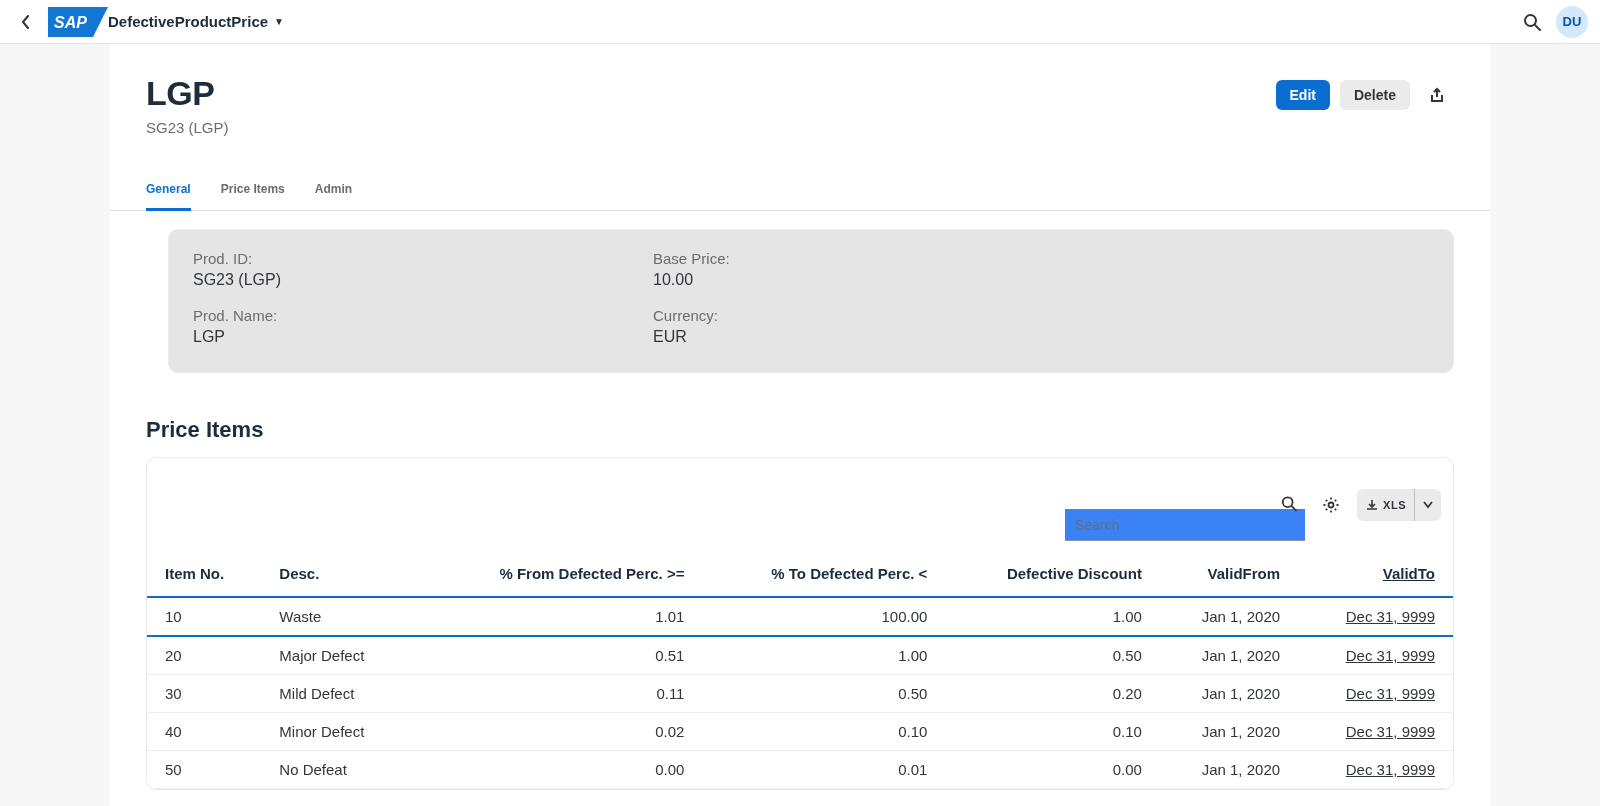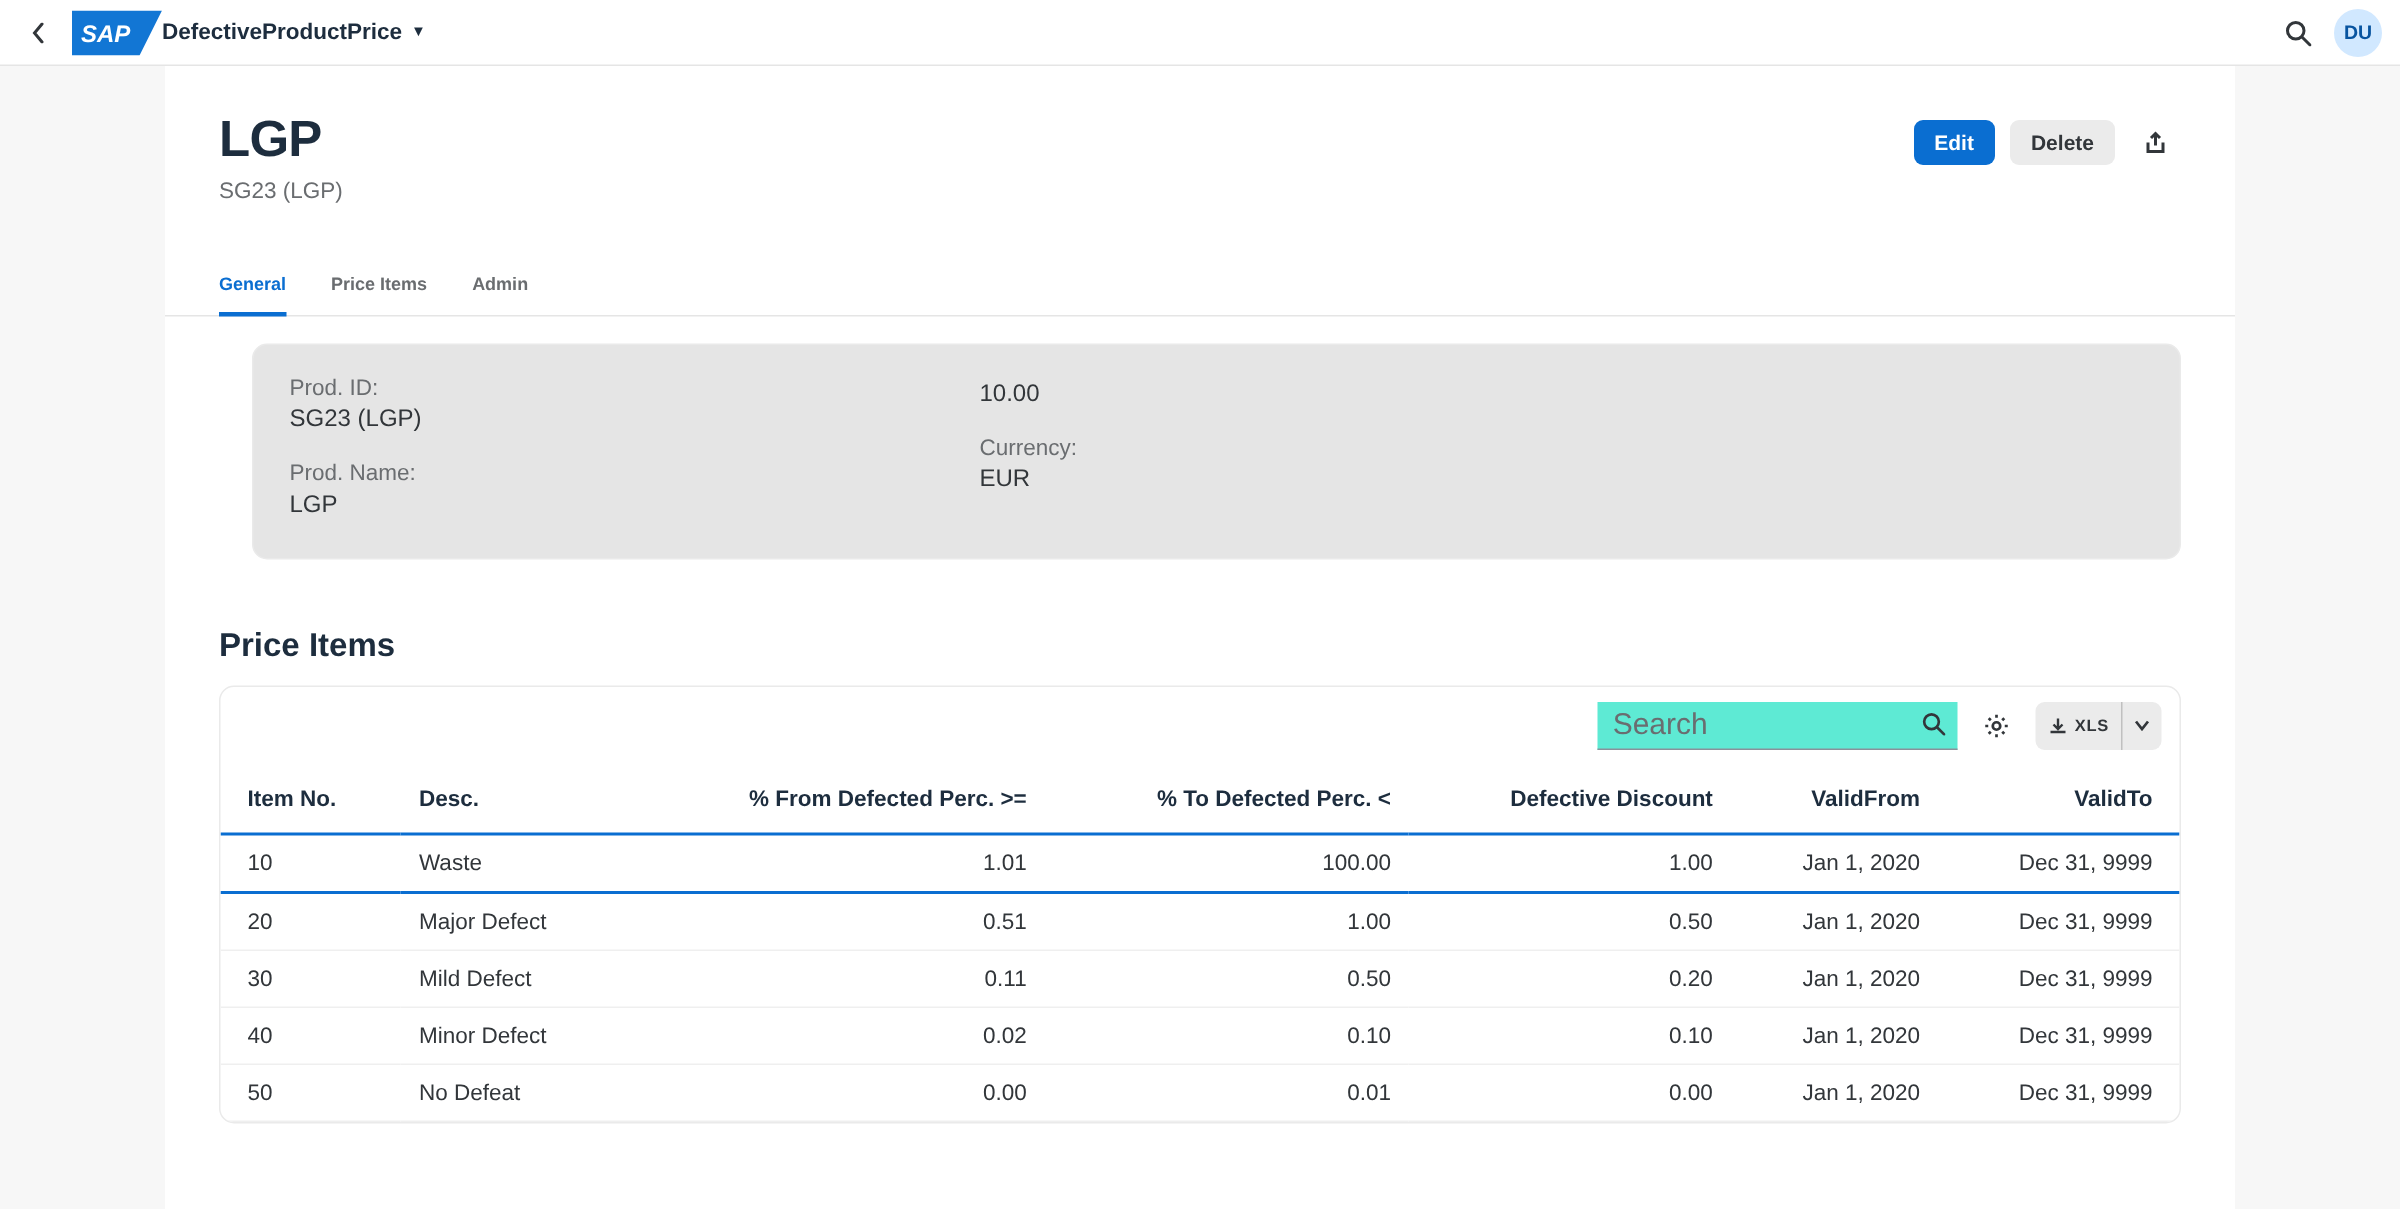--- a/index.html
+++ b/index.html
@@ -168,25 +168,26 @@
     }
     .search-field {
       position: relative;
       width: 240px;
     }
     .search-field input {
       width: 100%;
       height: 32px;
       border: none;
       border-bottom: 1px solid #89919a;
-      background: #5eead4;
+      background: #3b82f6;
       padding: 0 32px 0 10px;
-      font-size: 20px;
+      font-size: 14px;
       outline: none;
       color: #32363a;
+      margin-top: 41px;
     }
     .search-field input::placeholder { color: #6a6d70; }
     .search-field .sf-icon {
       position: absolute;
       right: 8px; top: 50%;
       transform: translateY(-50%);
       color: #32363a;
     }
     .tbl-icon-btn {
       width: 32px; height: 32px;
@@ -240,21 +241,21 @@
       border-bottom: 2px solid #0a6ed1;
       background: #fff;
     }
     tbody td {
       padding: 10px 12px;
       font-size: 15px;
       color: #32363a;
       white-space: nowrap;
     }
     th:first-child, td:first-child { padding-left: 18px; }
-    th:last-child, td:last-child { padding-right: 18px; }
+    th:last-child, td:last-child { padding-right: 18px; text-decoration: underline; }
   </style>
 </head>
 <body>
 
 <div class="shell-header">
   <div class="back-btn">
     <svg width="10" height="14" viewBox="0 0 10 14">
         <path d="M7 1 L2 7 L7 13" stroke="#32363a" stroke-width="2" fill="none" stroke-linecap="round"></path>
       </svg>
   </div>
@@ -312,20 +313,21 @@
           <div class="facet-label">Prod. ID:</div>
           <div class="facet-value">SG23 (LGP)</div>
         </div>
         <div>
           <div class="facet-label">Prod. Name:</div>
           <div class="facet-value">LGP</div>
         </div>
       </div>
       <div class="facet-col">
         <div>
+          <div class="facet-label">Base Price:</div>
           <div class="facet-value">10.00</div>
         </div>
         <div>
           <div class="facet-label">Currency:</div>
           <div class="facet-value">EUR</div>
         </div>
       </div>
     </div>
   </div>
 

